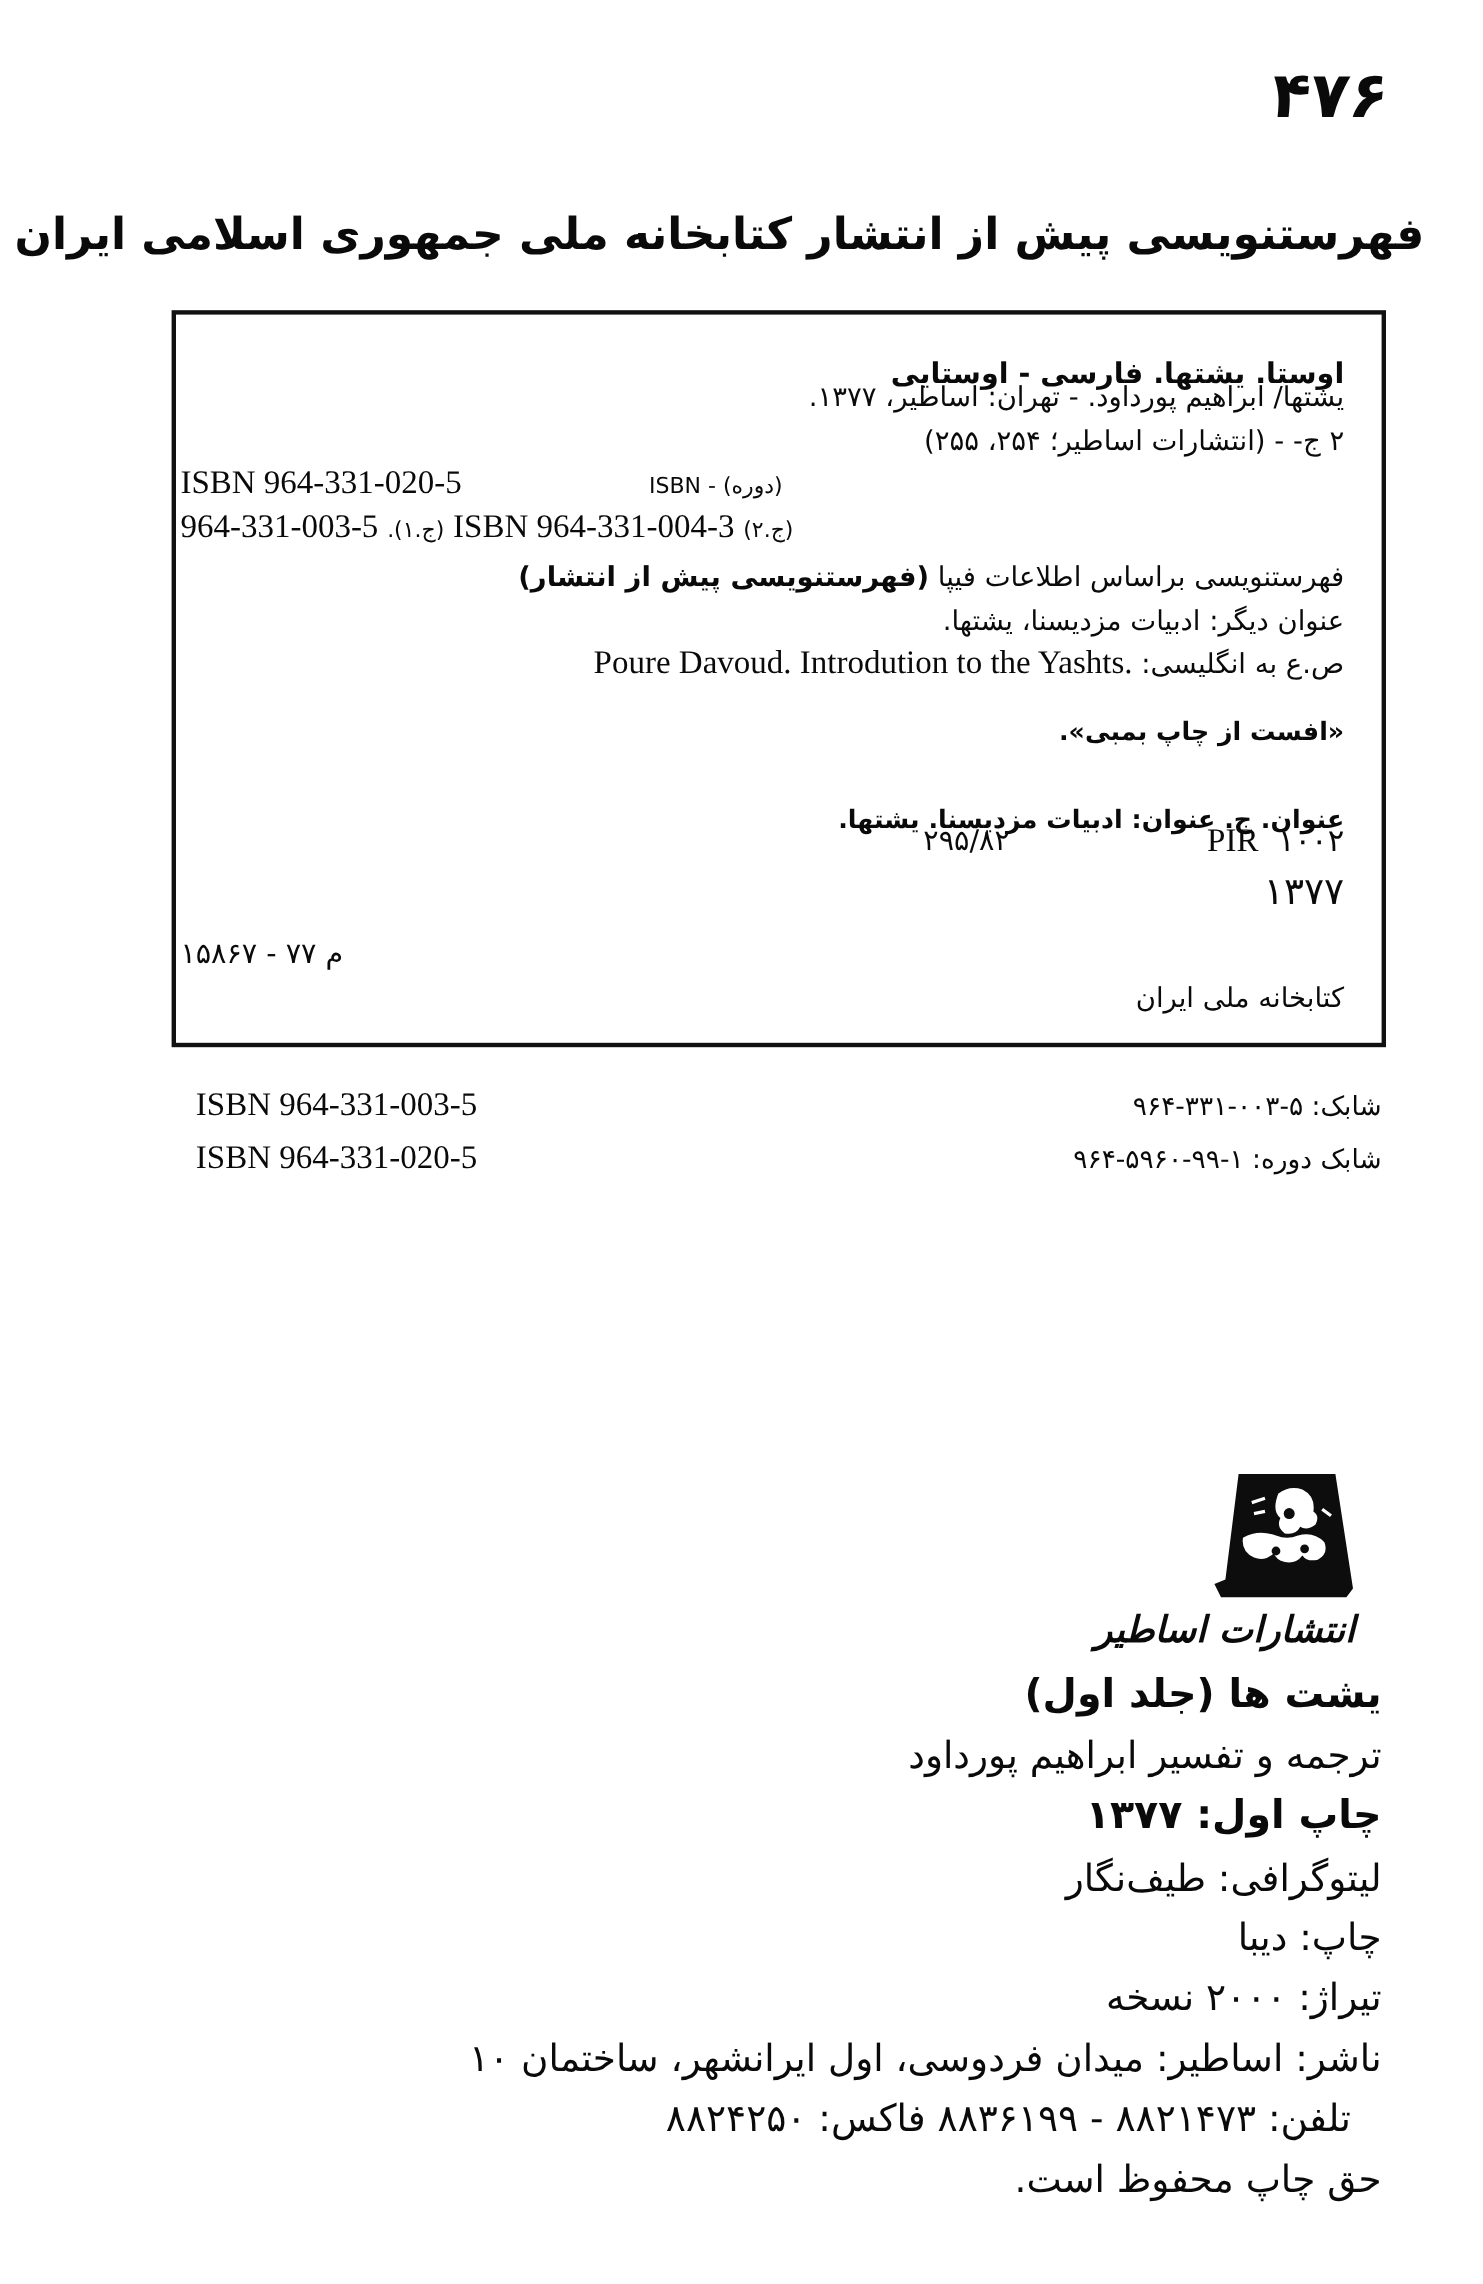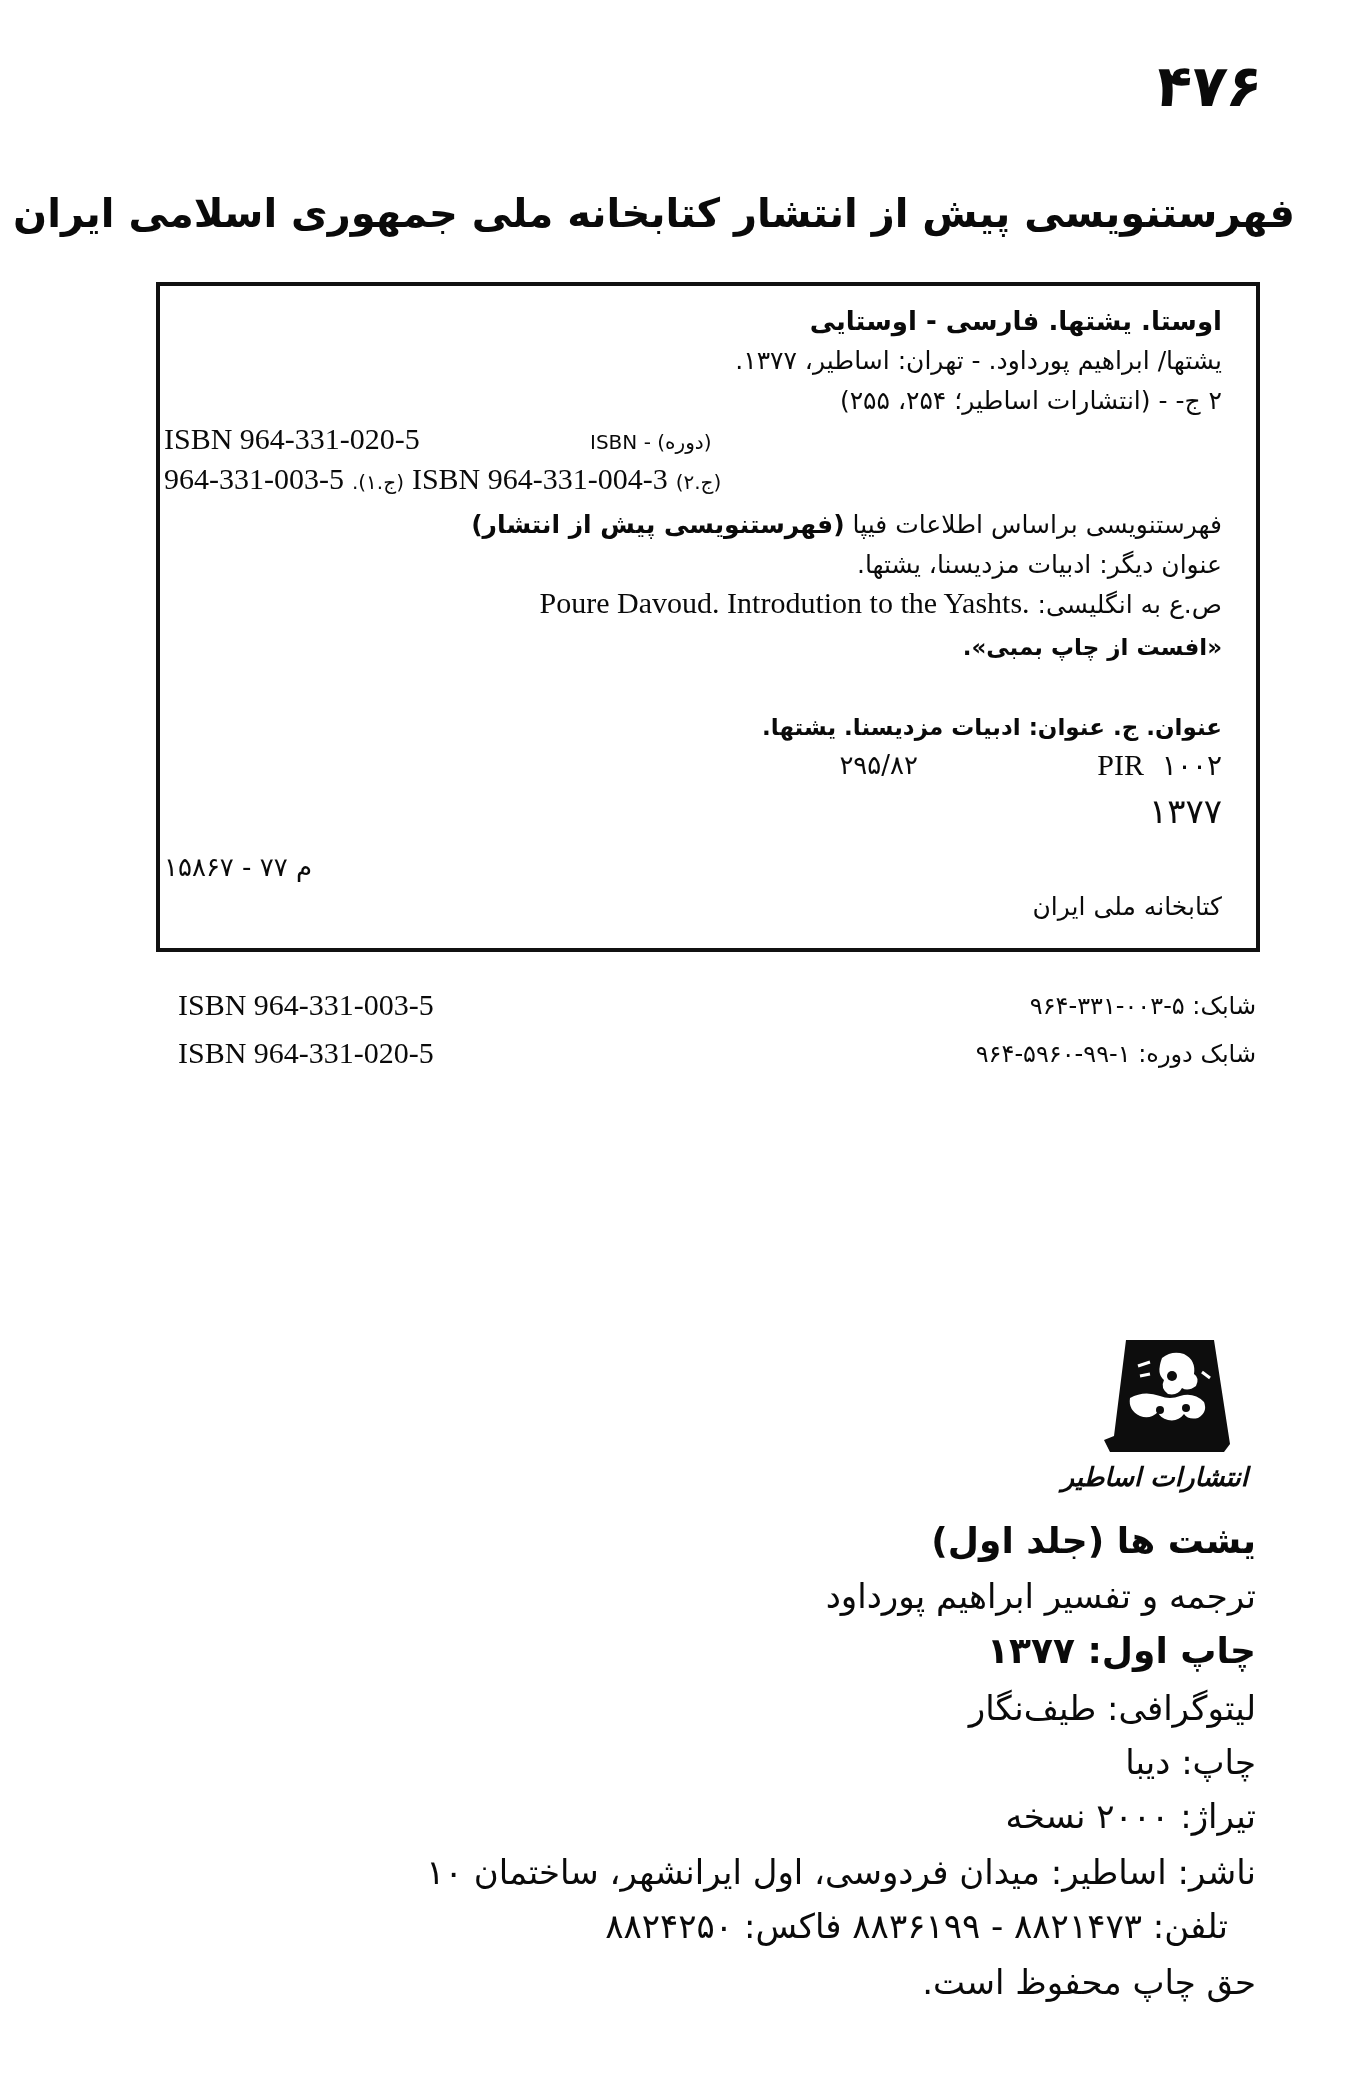--- a/index.html
+++ b/index.html
@@ -51,21 +51,21 @@
       border: 4px solid #111;
       box-sizing: border-box;
     }
     .cip-line {
       position: absolute;
       white-space: nowrap;
       font-size: 25px;
       line-height: 34px;
     }
     .cip-line.r { right: 34px; }
-    .cip-line.bold { font-weight: bold; font-size: 26px; }
+    .cip-line.bold { font-weight: bold; font-size: 26px; margin-top: 19px; }
     .en { font-family: "Liberation Serif", "DejaVu Serif", serif; font-size: 30px; }
 
     
     .isbn-left {
       left: 178px;
       font-size: 30px;
       font-family: "Liberation Serif", "DejaVu Serif", serif;
     }
     .isbn-right {
       right: 92px;
@@ -74,23 +74,23 @@
 
     
     .logo {
       position: absolute;
       left: 1102px;
       top: 1336px;
       width: 132px;
       height: 118px;
     }
     .logo-caption {
-      right: 100px;
+      right: 116px;
       top: 1462px;
-      font-size: 26px;
+      font-size: 33px;
       font-weight: bold;
       font-style: italic;
     }
 
     
     .colophon {
       right: 92px;
       font-size: 34px;
     }
     .colophon.bold { font-weight: bold; }

